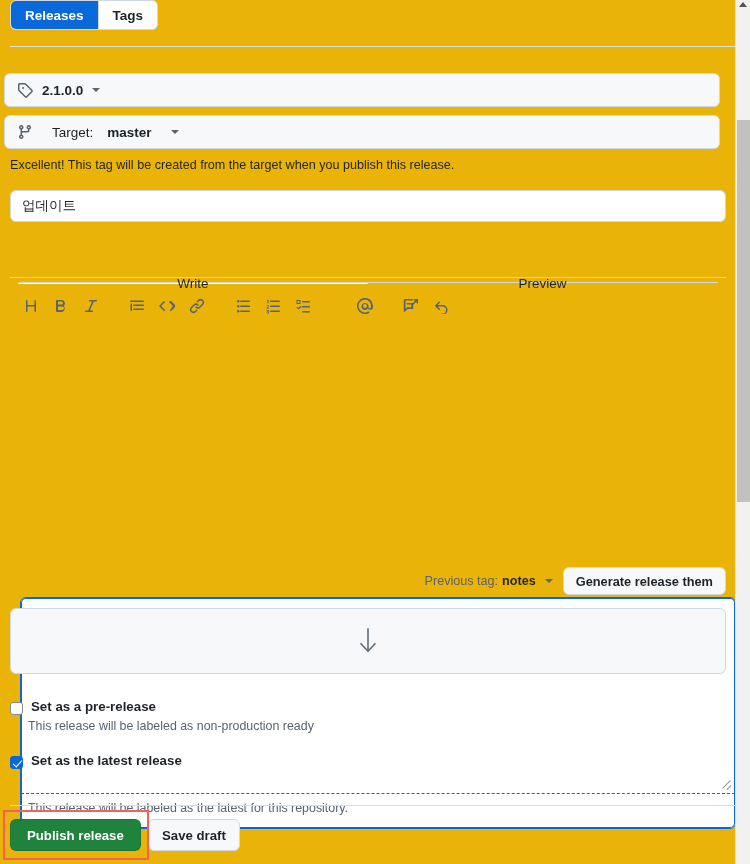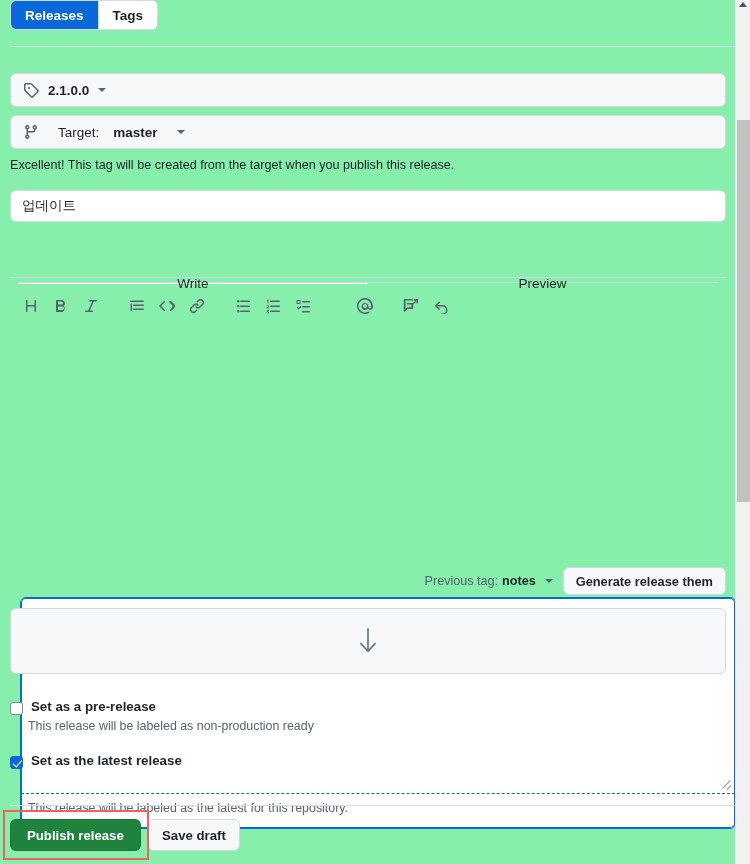--- a/index.html
+++ b/index.html
@@ -7,21 +7,21 @@
     margin: 0; padding: 0;
     width: 750px; height: 864px;
     background: #ffffff;
     font-family: "Liberation Sans", sans-serif;
     color: #1f2328;
     overflow: hidden;
   }
   .page {
     position: relative;
     width: 750px; height: 864px;
-    background: #86efac;
+    background: #eab308;
     overflow: hidden;
   }
 
   
   .seg-tabs {
     display: flex;
     margin: 0 0 0 10px;
     padding-top: 0;
     height: 30px;
     border-radius: 6px;
@@ -49,21 +49,21 @@
   }
   .hr-top {
     position: absolute;
     left: 10px; right: 14px; top: 46px;
     height: 1px; background: #d8dee4;
   }
 
   
   .field-row {
     position: absolute;
-    left: 10px;
+    left: 4px;
     width: 716px;
     height: 34px;
     border: 1px solid #d1d9e0;
     border-radius: 6px;
     background: #f6f8fa;
     display: flex;
     align-items: center;
     padding: 0 12px;
     font-size: 13.5px;
     cursor: pointer;

